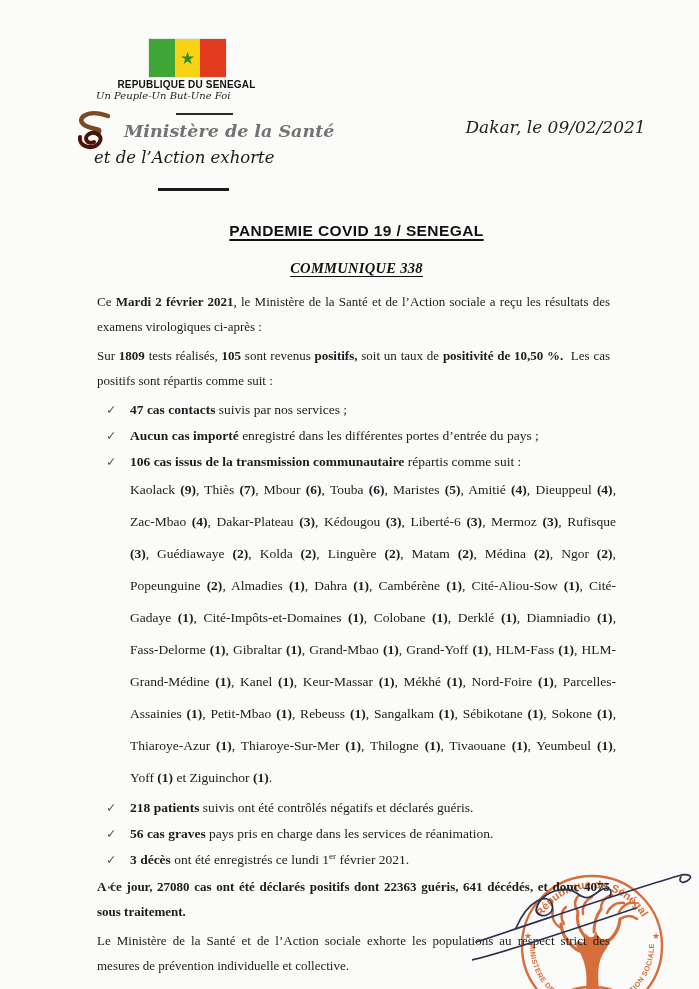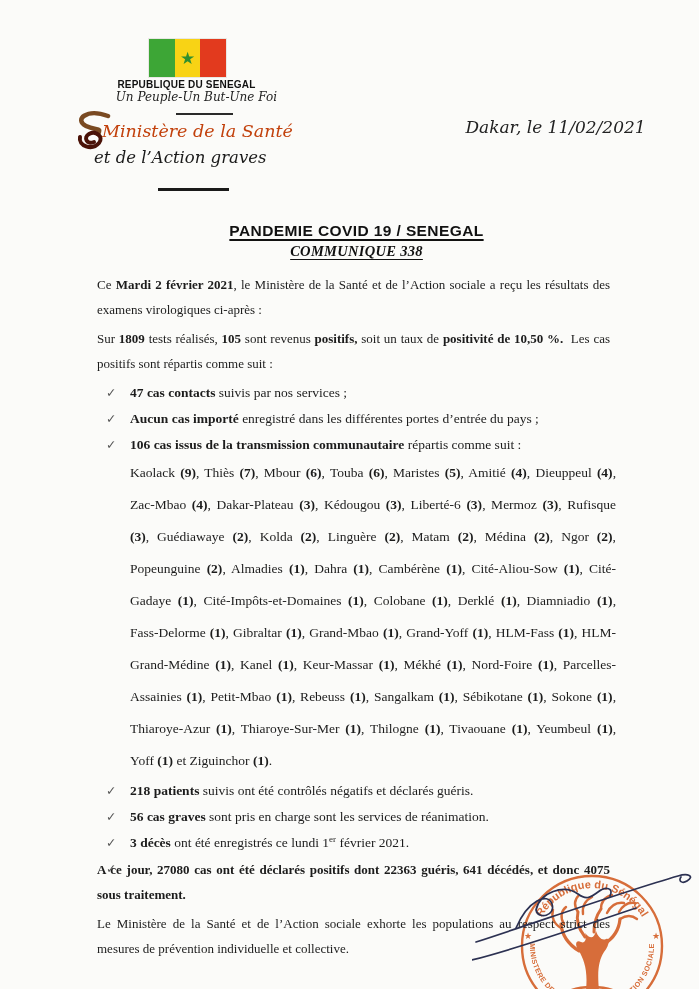--- a/index.html
+++ b/index.html
@@ -9,39 +9,39 @@
     font-family:"Liberation Serif",serif;
   }
   .abs{position:absolute;}
   
   .flag{left:148px;top:38px;width:77px;height:38px;display:flex;border:1px solid #e8e8e4;}
   .flag .band{flex:1;}
   .flag .band.mid{display:flex;align-items:center;justify-content:center;}
   .flag .star{color:#2f8f2f;font-size:17px;line-height:1;font-family:"DejaVu Sans",sans-serif;}
   .republic{left:96px;top:79px;width:181px;text-align:center;
     font-family:"Liberation Sans",sans-serif;font-weight:bold;font-size:10px;letter-spacing:.2px;color:#111;}
-  .motto{left:96px;top:90px;width:181px;text-align:right;
-    font-style:italic;font-size:12px;font-family:"DejaVu Serif",serif;color:#222;}
+  .motto{left:96px;top:90px;width:181px;text-align:left;
+    font-style:italic;font-size:10px;font-family:"DejaVu Serif",serif;color:#222;}
   .rule-sm{left:176px;top:113px;width:57px;border-top:2px solid #2a2a2a;height:0;}
   .mlogo{left:70px;top:110px;width:46px;height:46px;}
-  .ministry1{left:102px;top:121px;font-style:italic;font-size:17.5px;font-family:"DejaVu Serif",serif;color:#c2410c;}
+  .ministry1{left:124px;top:121px;font-style:italic;font-size:17.5px;font-family:"DejaVu Serif",serif;color:#737373;font-weight:bold;}
   .ministry2{left:94px;top:148px;font-style:italic;font-size:16.5px;font-family:"DejaVu Serif",serif;color:#1a1a1a;}
   .dateline{left:448px;top:117px;width:215px;text-align:center;
     font-style:italic;font-size:17px;font-family:"DejaVu Serif",serif;color:#222;}
   .rule-lg{left:158px;top:188px;width:71px;border-top:3px solid #1a1a1a;height:0;}
   
   .content{left:97px;top:222px;width:519px;z-index:2;}
   .title-main{
     text-align:center;font-family:"Liberation Sans",sans-serif;font-weight:bold;
     font-size:15.5px;letter-spacing:.4px;text-decoration:underline;
     text-decoration-thickness:2px;text-underline-offset:3px;color:#111;}
   .title-sub{
     text-align:center;font-weight:bold;font-style:italic;font-size:14.5px;
     letter-spacing:.3px;text-decoration:underline;text-underline-offset:3px;
-    margin-top:3px;margin-bottom:12px;color:#111;}
+    margin-top:20px;margin-bottom:12px;color:#111;}
   .content p{margin:0 6px 4px 0;text-align:justify;font-size:13px;line-height:25px;}
   .b{font-weight:bold;}
   sup{font-size:9px;line-height:0;}
   .bullets{margin:1px 0 2px 0;}
   .bullet{position:relative;padding-left:33px;text-align:justify;
     font-size:13.5px;line-height:25px;margin-bottom:1px;}
   .bullet .check{position:absolute;left:9px;top:0;color:#555;
     font-family:"DejaVu Sans",sans-serif;font-size:12.5px;}
   .community{text-align:justify;line-height:32px;}
   .summary{font-weight:bold;}
@@ -63,37 +63,37 @@
 <div class="abs republic">REPUBLIQUE DU SENEGAL</div>
 <div class="abs motto">Un Peuple-Un But-Une Foi</div>
 <div class="abs rule-sm"></div>
 
 <svg class="abs mlogo" viewBox="0 0 46 46">
   <path d="M38,6 C16,-2 4,10 16,16 C26,21 32,17 28,24" stroke="#7a4a22" stroke-width="4.5" fill="none" stroke-linecap="round"></path>
   <path d="M10,27 C8,36 22,41 29,33 C34,27 26,20 19,24 C13,27.5 17,35 24,32" stroke="#4a1208" stroke-width="4" fill="none" stroke-linecap="round"></path>
 </svg>
 
 <div class="abs ministry1">Ministère de la Santé</div>
-<div class="abs ministry2">et de l’Action graves</div>
-<div class="abs dateline">Dakar, le 11/02/2021</div>
+<div class="abs ministry2">et de l’Action exhorte</div>
+<div class="abs dateline">Dakar, le 09/02/2021</div>
 <div class="abs rule-lg"></div>
 
 <div class="abs content">
   <div class="title-main">PANDEMIE COVID 19 / SENEGAL</div>
   <div class="title-sub">COMMUNIQUE 338</div>
 
   <p><span>Ce </span><span class="b">Mardi 2 février 2021</span><span>, le Ministère de la Santé et de l’Action sociale a reçu les résultats des examens virologiques ci-après :</span></p>
   <p><span>Sur </span><span class="b">1809</span><span> tests réalisés, </span><span class="b">105</span><span> sont revenus </span><span class="b">positifs,</span><span> soit un taux de </span><span class="b">positivité de 10,50 %.</span><span>&nbsp; Les cas positifs sont répartis comme suit :</span></p>
 
   <div class="bullets">
       <div class="bullet"><span class="check">✓</span><span><span class="b">47 cas contacts</span><span> suivis par nos services ;</span></span></div>
       <div class="bullet"><span class="check">✓</span><span><span class="b">Aucun cas importé</span><span> enregistré dans les différentes portes d’entrée du pays ;</span></span></div>
       <div class="bullet"><span class="check">✓</span><span><span class="b">106 cas issus de la transmission communautaire</span><span> répartis comme suit :</span></span><div class="community"><span>Kaolack </span><span class="b">(9)</span><span>, Thiès </span><span class="b">(7)</span><span>, Mbour </span><span class="b">(6)</span><span>, Touba </span><span class="b">(6)</span><span>, Maristes </span><span class="b">(5)</span><span>, Amitié </span><span class="b">(4)</span><span>, Dieuppeul </span><span class="b">(4)</span><span>, Zac-Mbao </span><span class="b">(4)</span><span>, Dakar-Plateau </span><span class="b">(3)</span><span>, Kédougou </span><span class="b">(3)</span><span>, Liberté-6 </span><span class="b">(3)</span><span>, Mermoz </span><span class="b">(3)</span><span>, Rufisque </span><span class="b">(3)</span><span>, Guédiawaye </span><span class="b">(2)</span><span>, Kolda </span><span class="b">(2)</span><span>, Linguère </span><span class="b">(2)</span><span>, Matam </span><span class="b">(2)</span><span>, Médina </span><span class="b">(2)</span><span>, Ngor </span><span class="b">(2)</span><span>, Popeunguine </span><span class="b">(2)</span><span>, Almadies </span><span class="b">(1)</span><span>, Dahra </span><span class="b">(1)</span><span>, Cambérène </span><span class="b">(1)</span><span>, Cité-Aliou-Sow </span><span class="b">(1)</span><span>, Cité-Gadaye </span><span class="b">(1)</span><span>, Cité-Impôts-et-Domaines </span><span class="b">(1)</span><span>, Colobane </span><span class="b">(1)</span><span>, Derklé </span><span class="b">(1)</span><span>, Diamniadio </span><span class="b">(1)</span><span>, Fass-Delorme </span><span class="b">(1)</span><span>, Gibraltar </span><span class="b">(1)</span><span>, Grand-Mbao </span><span class="b">(1)</span><span>, Grand-Yoff </span><span class="b">(1)</span><span>, HLM-Fass </span><span class="b">(1)</span><span>, HLM-Grand-Médine </span><span class="b">(1)</span><span>, Kanel </span><span class="b">(1)</span><span>, Keur-Massar </span><span class="b">(1)</span><span>, Mékhé </span><span class="b">(1)</span><span>, Nord-Foire </span><span class="b">(1)</span><span>, Parcelles-Assainies </span><span class="b">(1)</span><span>, Petit-Mbao </span><span class="b">(1)</span><span>, Rebeuss </span><span class="b">(1)</span><span>, Sangalkam </span><span class="b">(1)</span><span>, Sébikotane </span><span class="b">(1)</span><span>, Sokone </span><span class="b">(1)</span><span>, Thiaroye-Azur </span><span class="b">(1)</span><span>, Thiaroye-Sur-Mer </span><span class="b">(1)</span><span>, Thilogne </span><span class="b">(1)</span><span>, Tivaouane </span><span class="b">(1)</span><span>, Yeumbeul </span><span class="b">(1)</span><span>, Yoff </span><span class="b">(1)</span><span> et Ziguinchor </span><span class="b">(1)</span><span>.</span></div></div>
       <div class="bullet"><span class="check">✓</span><span><span class="b">218 patients</span><span> suivis ont été contrôlés négatifs et déclarés guéris.</span></span></div>
-      <div class="bullet"><span class="check">✓</span><span><span class="b">56 cas graves</span><span> sont pris en charge sont les services de réanimation.</span></span></div>
+      <div class="bullet"><span class="check">✓</span><span><span class="b">56 cas graves</span><span> pays pris en charge dans les services de réanimation.</span></span></div>
       <div class="bullet"><span class="check">✓</span><span><span class="b">3 décès</span><span> ont été enregistrés ce lundi 1</span><sup>er</sup><span> février 2021.</span></span></div>
       <div class="bullet"><span class="check">✓</span></div>
     </div>
 
   <p class="summary"><span class="b">A ce jour, 27080 cas ont été déclarés positifs dont 22363 guéris, 641 décédés, et donc 4075 sous traitement.</span></p>
   <p><span>Le Ministère de la Santé et de l’Action sociale exhorte les populations au respect strict des mesures de prévention individuelle et collective.</span></p>
 </div>
 
 <svg class="abs stamp" width="176" height="176" viewBox="0 0 176 176">
   <defs>

